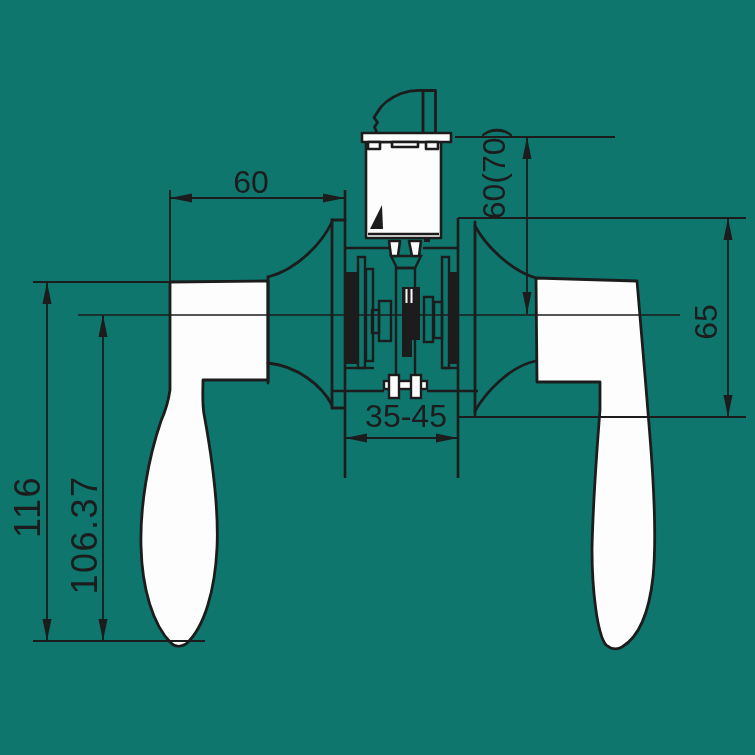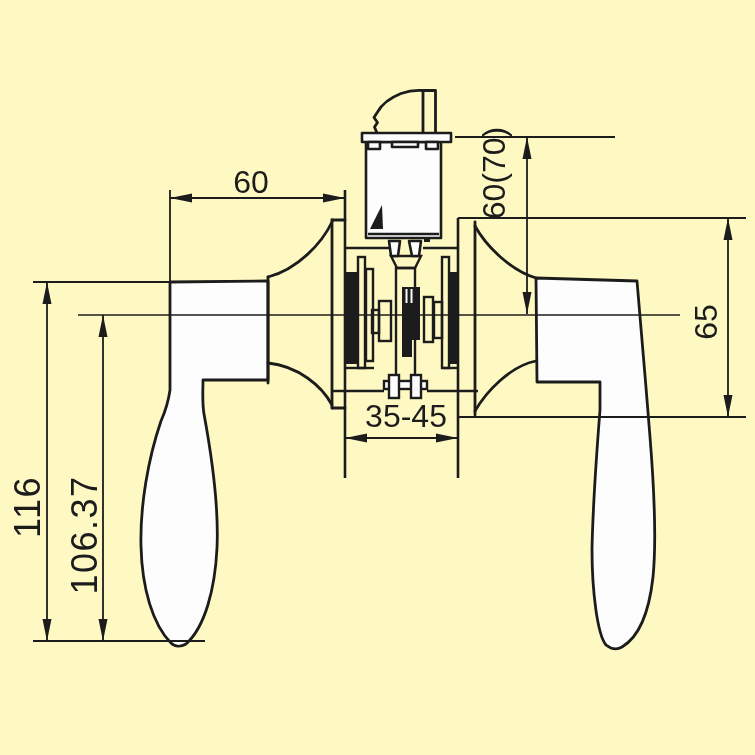--- a/index.html
+++ b/index.html
@@ -1,16 +1,16 @@
 <!DOCTYPE html>
 <html><head>
 <meta charset="utf-8">
 <style>
   html,body{margin:0;padding:0;background:#ffffff;}
-  .stage{width:755px;height:755px;background:#fef9c3;position:relative;font-family:"Liberation Sans",sans-serif;}
+  .stage{width:755px;height:755px;background:#0f766e;position:relative;font-family:"Liberation Sans",sans-serif;}
   svg{display:block;}
   text{font-family:"Liberation Sans",sans-serif;fill:#1c1c1c;}
   .dim-text{font-size:32px;}
   .dim-text-lg{font-size:36px;letter-spacing:1.5px;}
 </style>
 </head>
 <body>
 
 <div class="stage">
 <svg width="755" height="755" viewBox="0 0 755 755">

